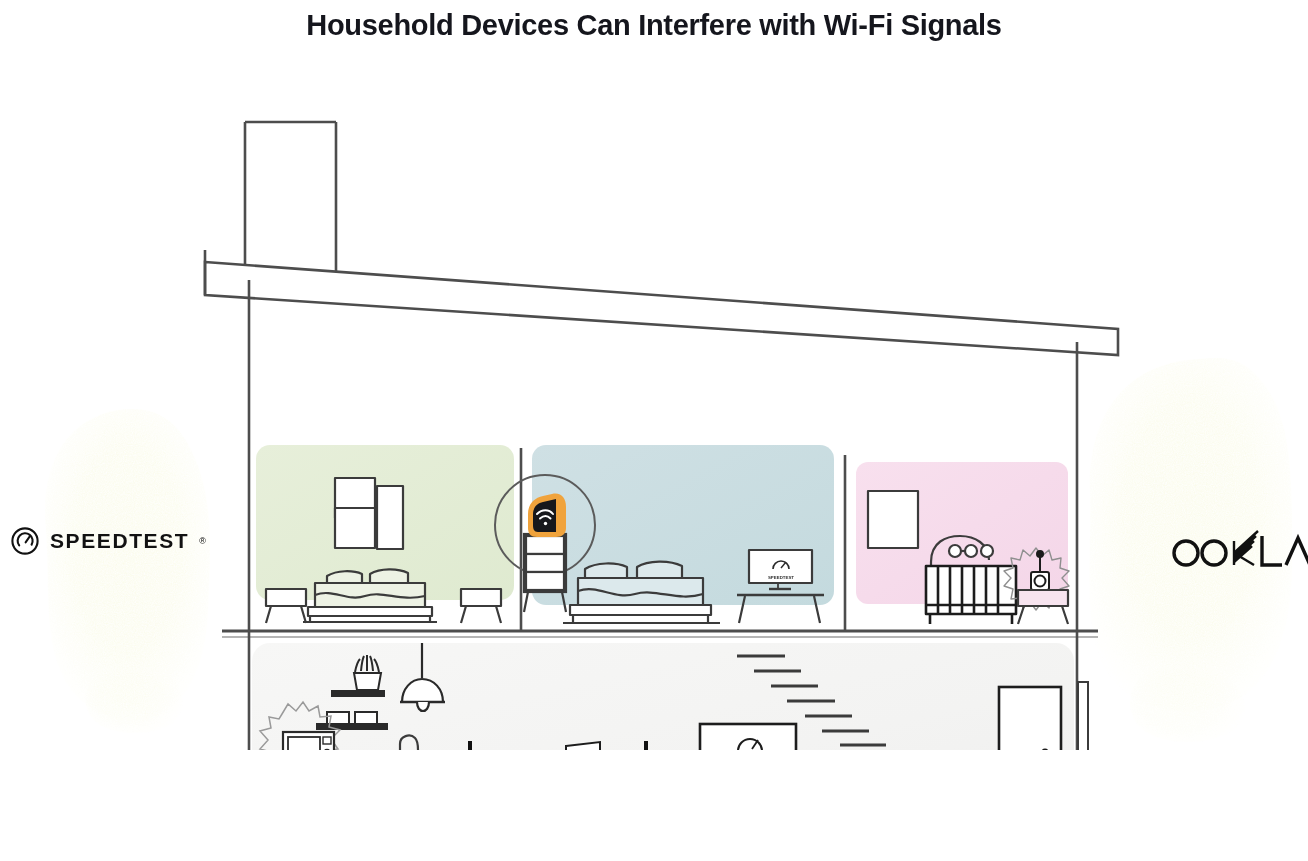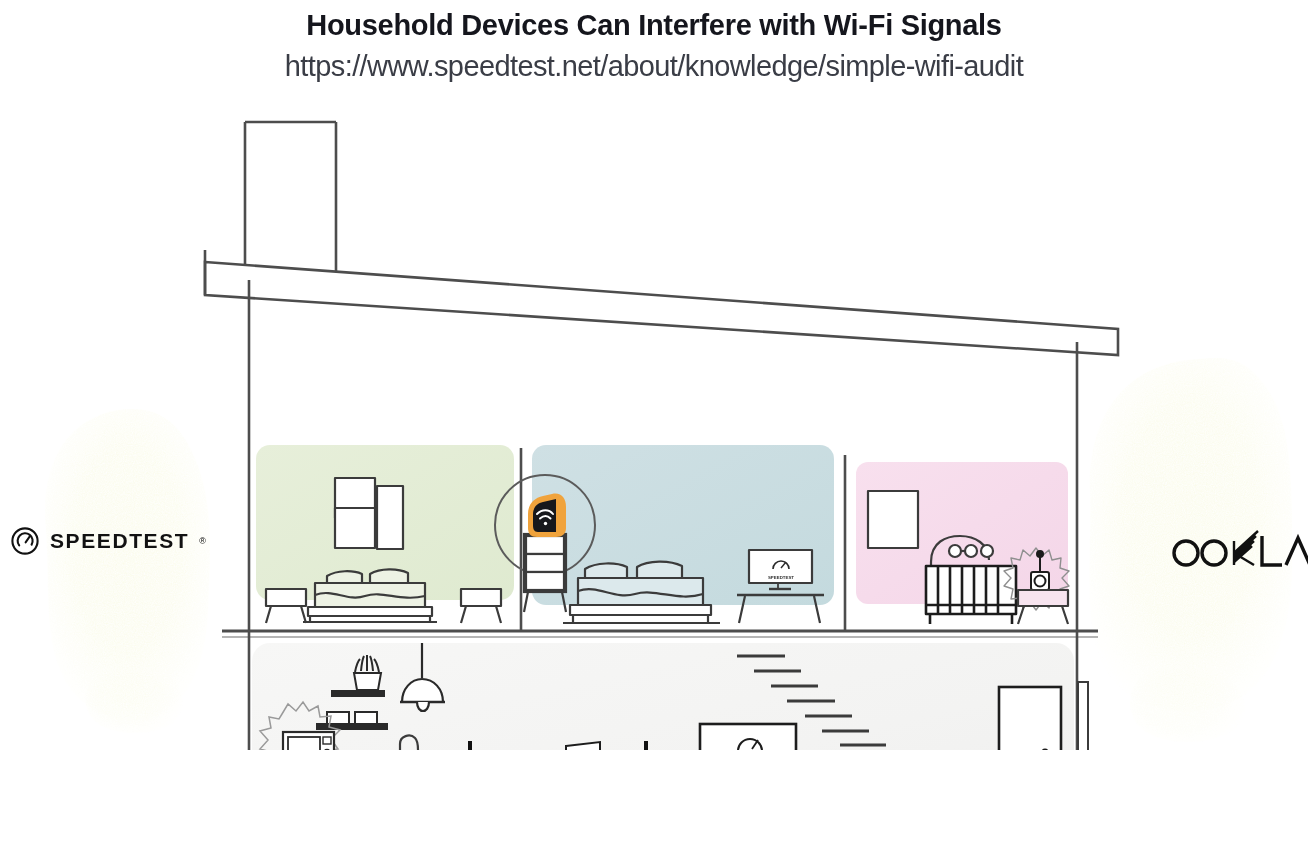--- a/index.html
+++ b/index.html
@@ -25,21 +25,20 @@
   .brand-speedtest .tm{font-size:9px;vertical-align:super;letter-spacing:0;}
   .brand-ookla{position:absolute;right:-8px;top:18px;}
 </style>
 </head>
 <body>
 
 <div class="stage">
 
   <div class="hdr">
     <div class="hdr-title">Household Devices Can Interfere with Wi-Fi Signals</div>
-    <div class="hdr-url">https://www.speedtest.net/about/knowledge/simple-wifi-audit</div>
   </div>
 
   <div class="illus">
   <svg width="1308" height="640" viewBox="0 0 1308 640" xmlns="http://www.w3.org/2000/svg">
     <defs>
 
       <radialGradient id="folGrad" cx="50%" cy="45%" r="60%">
         <stop offset="0%" stop-color="#dfe46f" stop-opacity="0.95"></stop>
         <stop offset="55%" stop-color="#e2e77b" stop-opacity="0.88"></stop>
         <stop offset="80%" stop-color="#ebeea0" stop-opacity="0.55"></stop>

